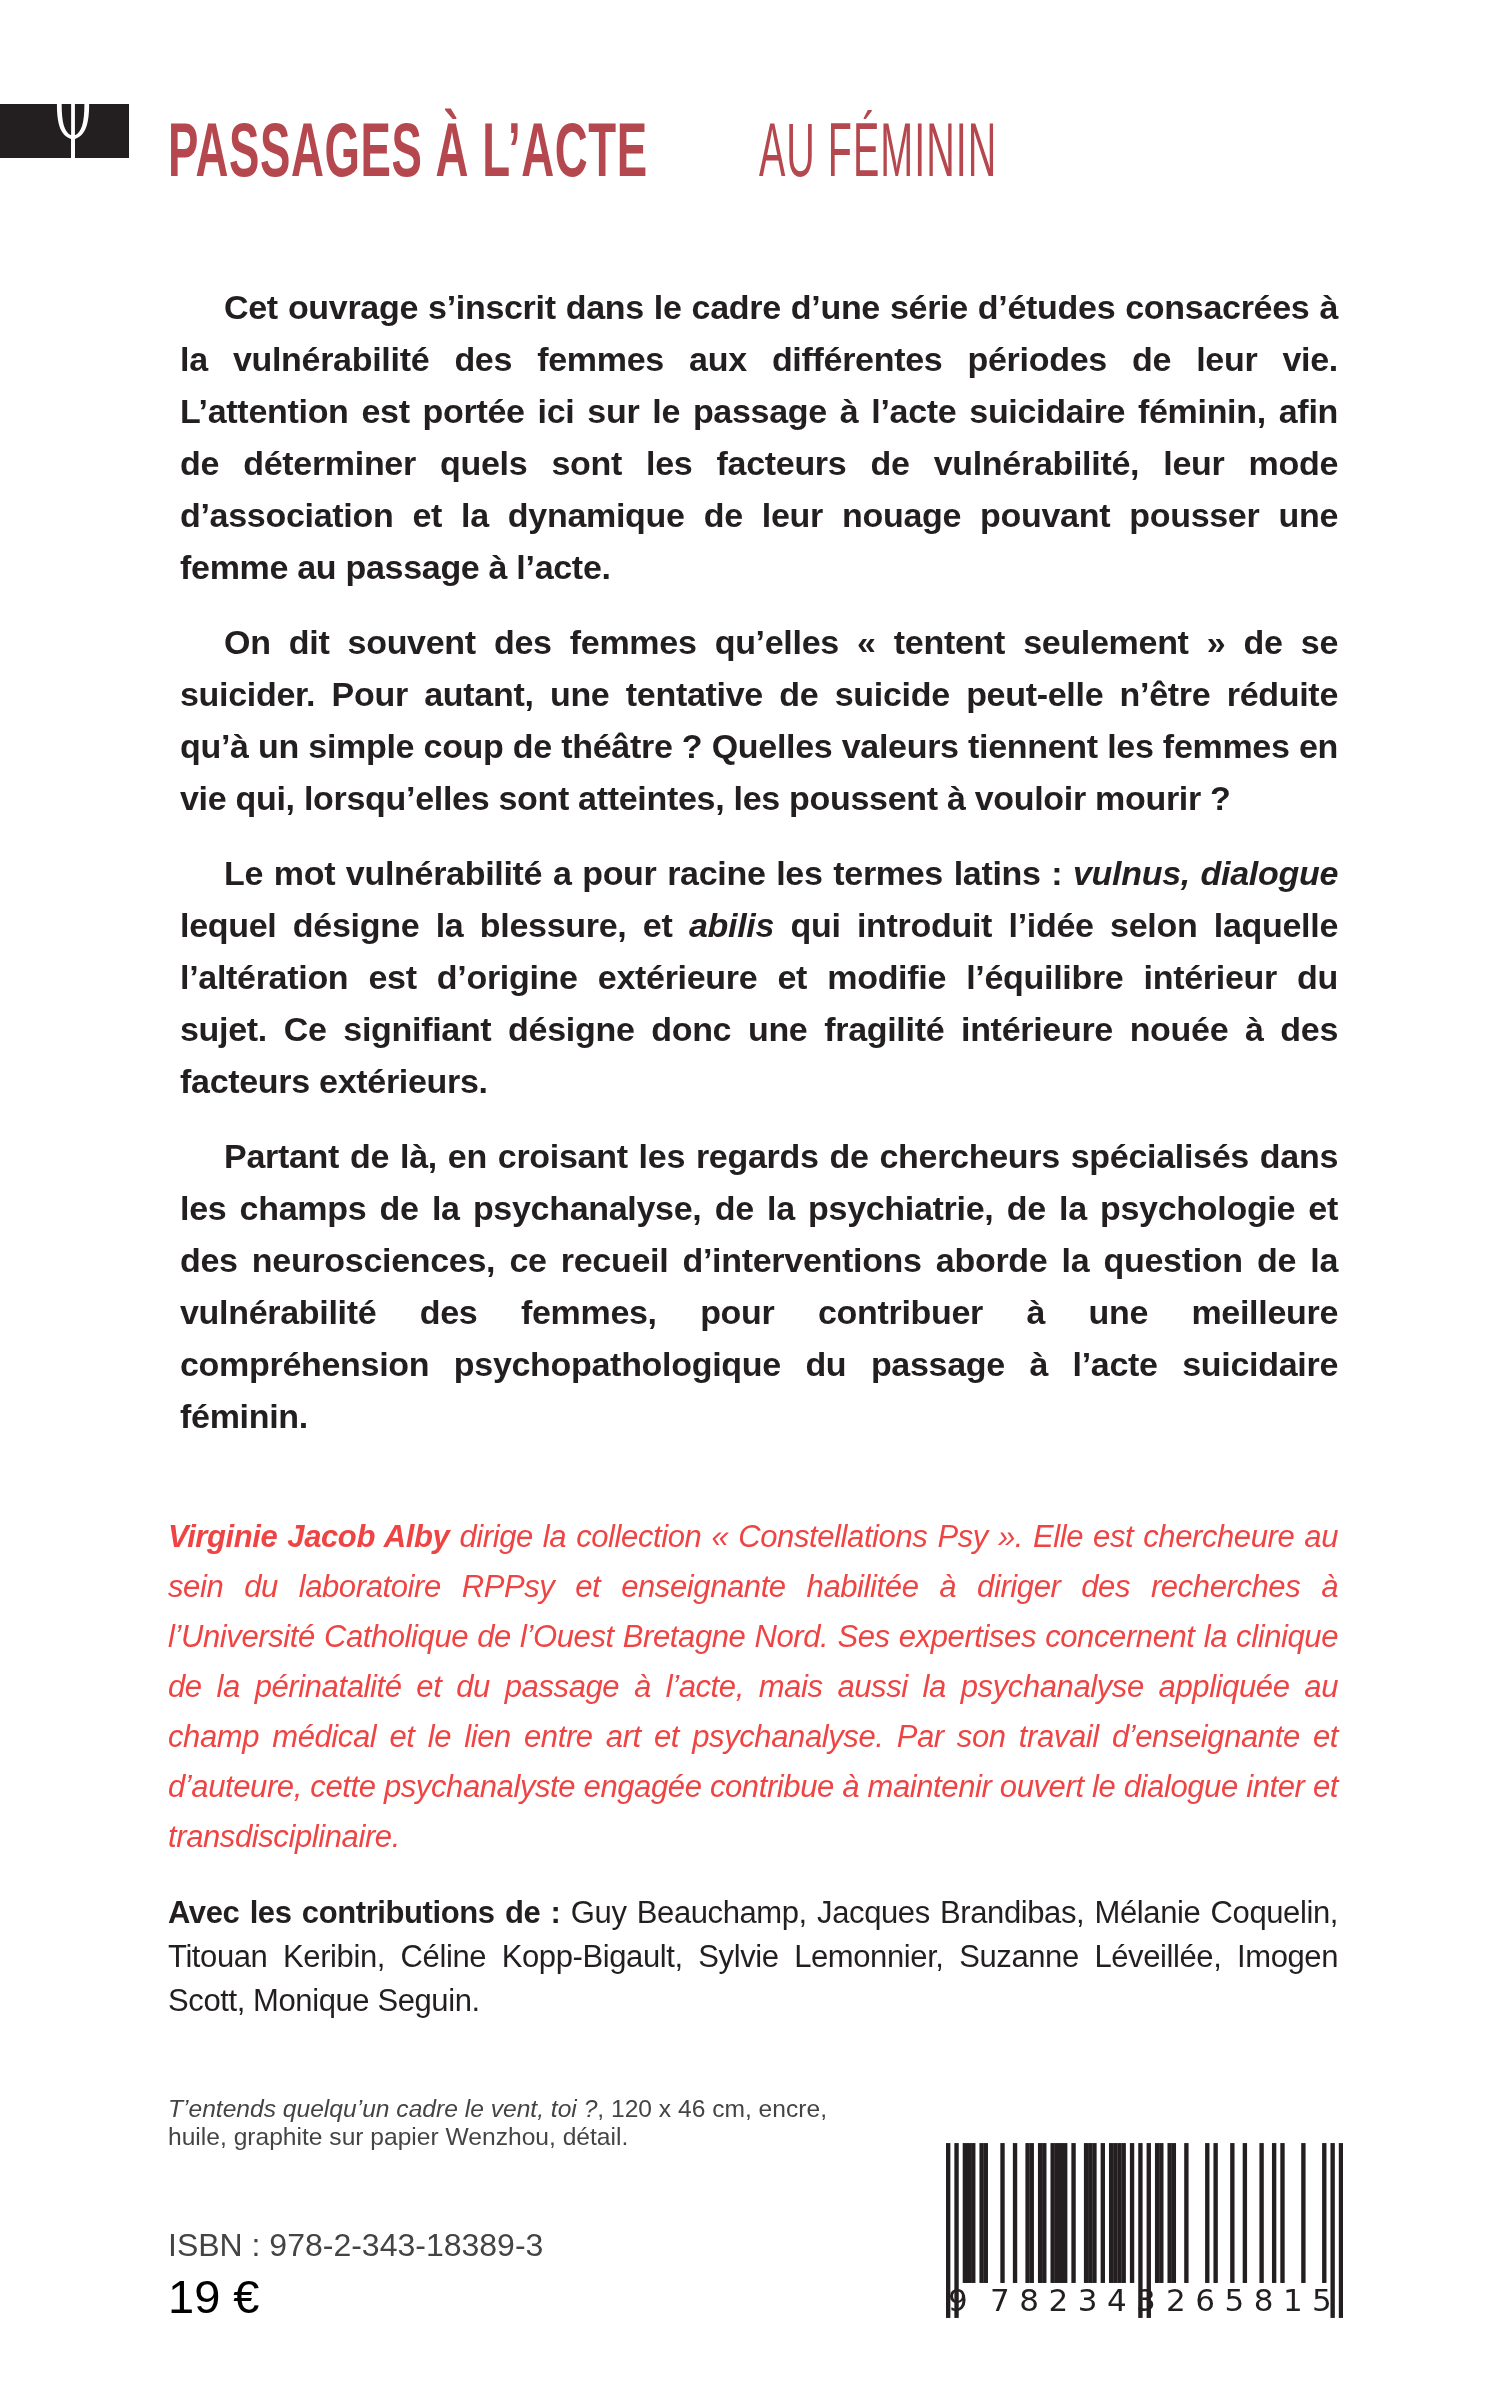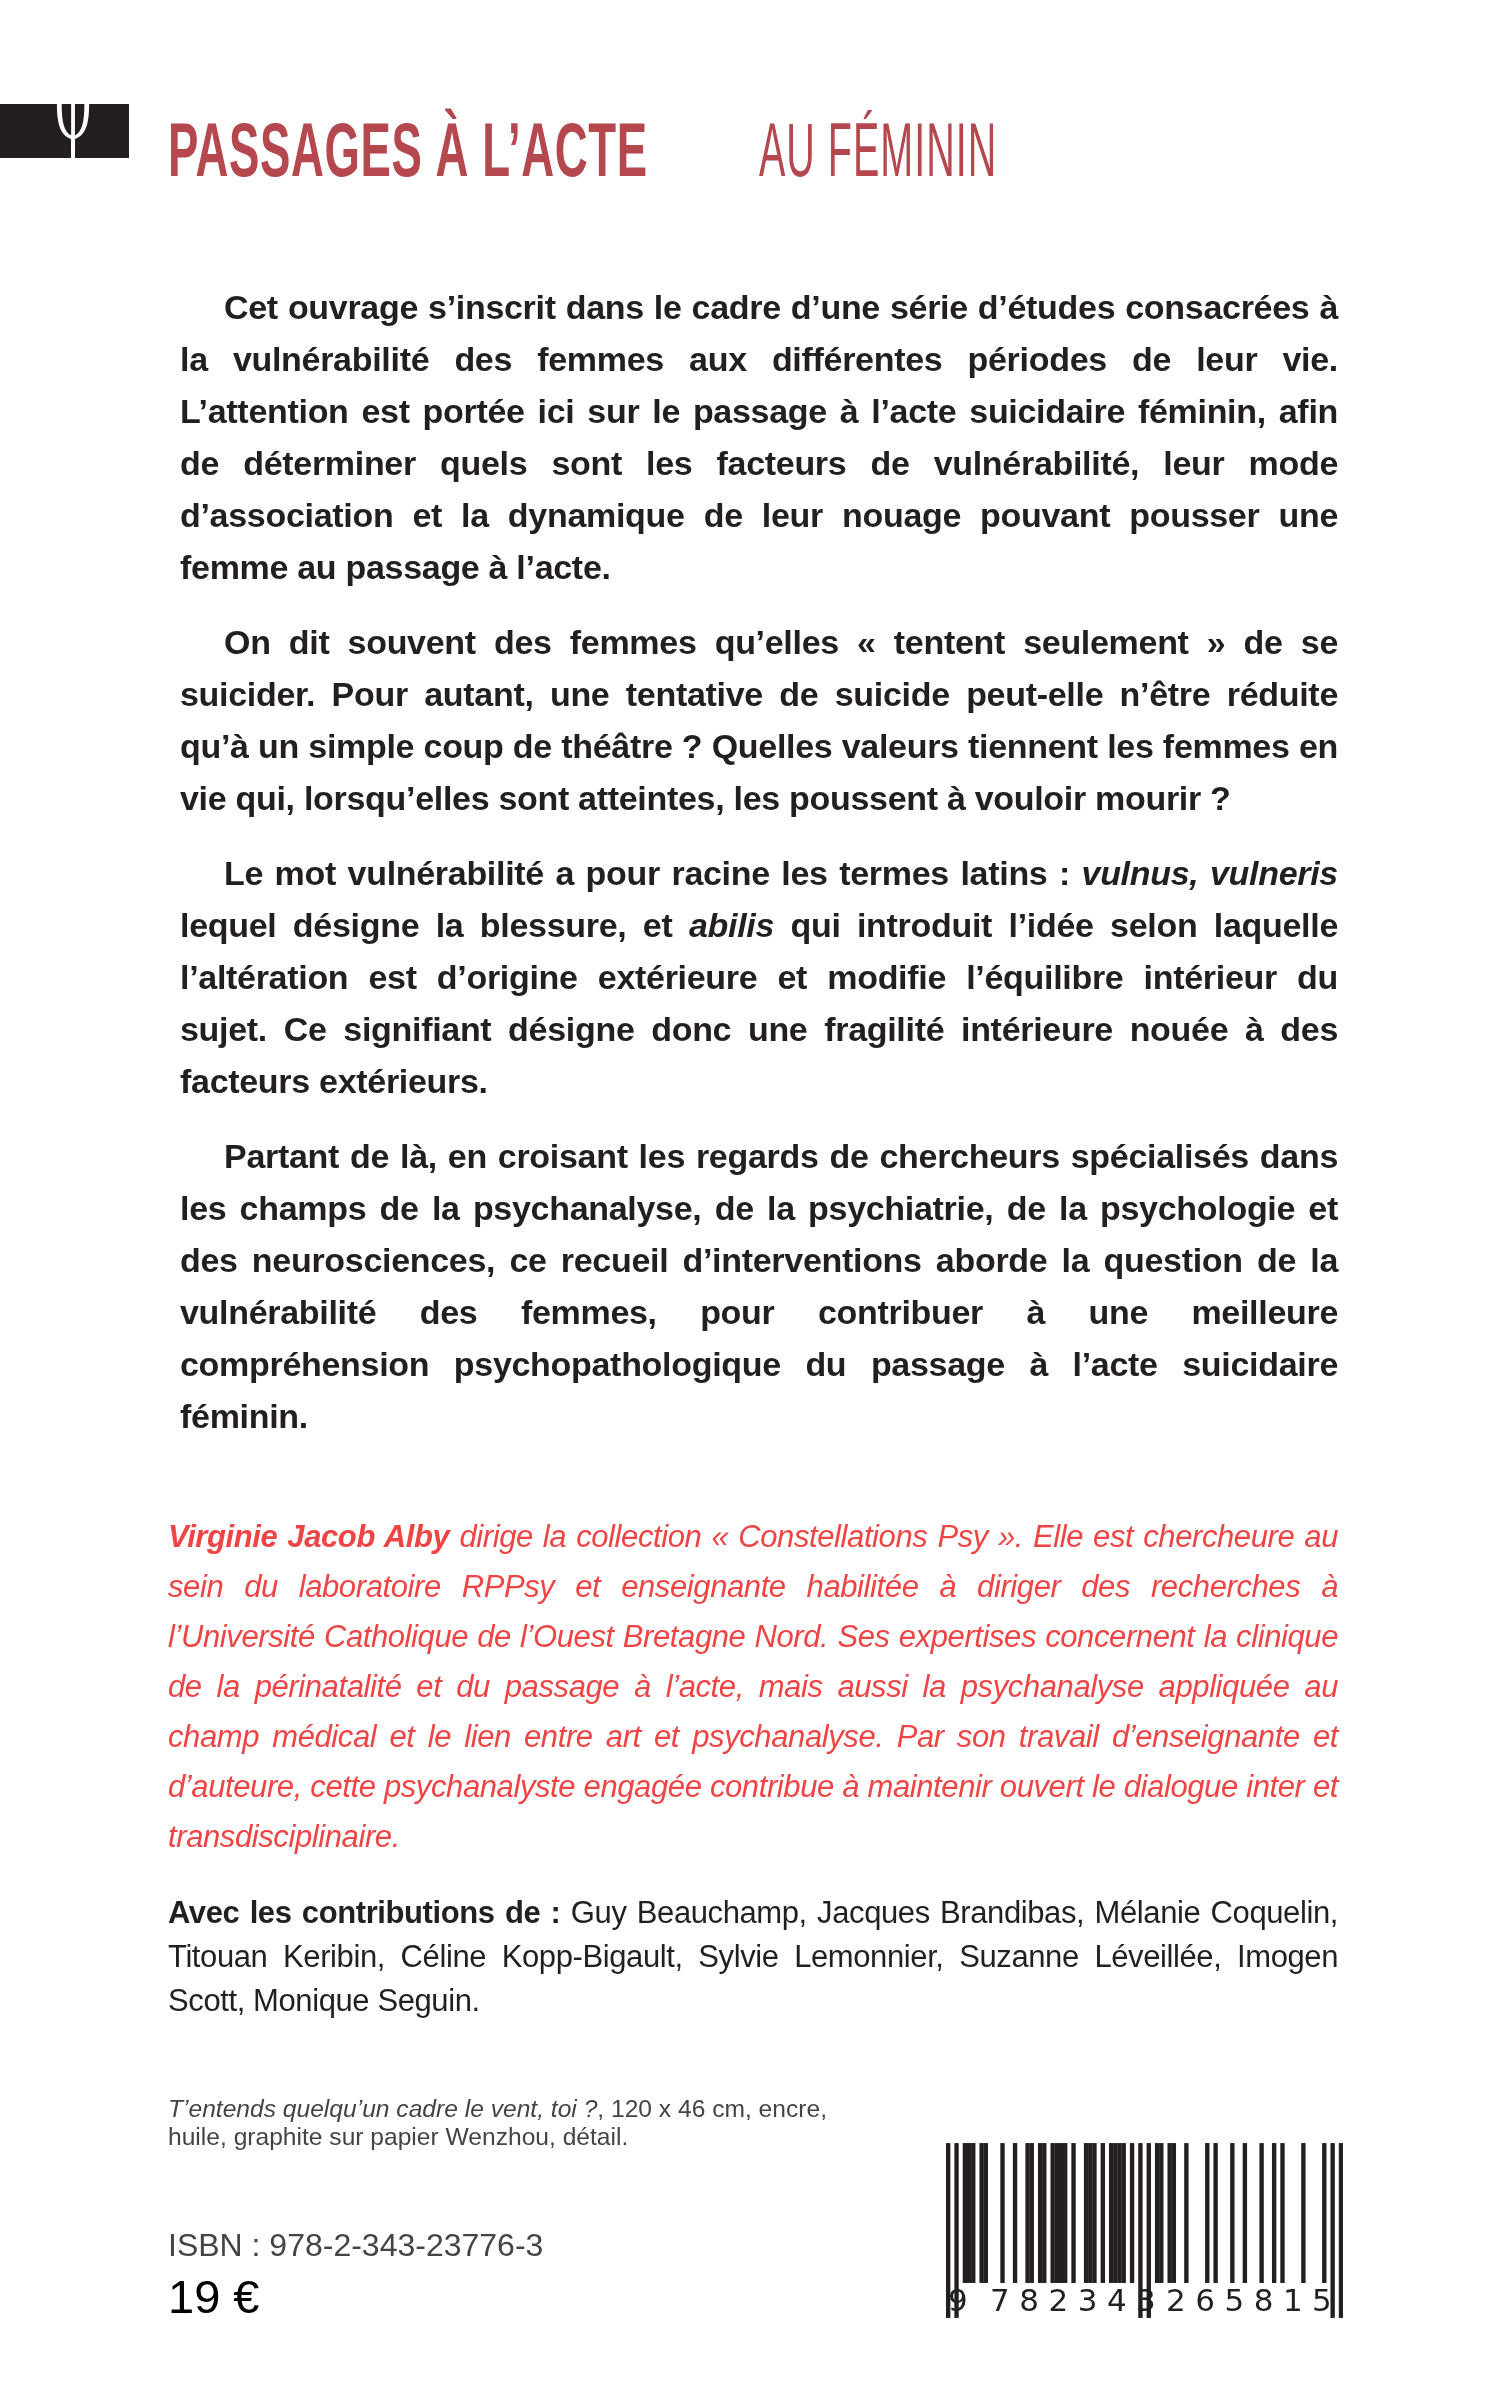--- a/index.html
+++ b/index.html
@@ -43,34 +43,34 @@
 </div>
 
 <div class="title">
   <span class="t-bold">PASSAGES À L’ACTE</span>
   <span class="t-light">AU FÉMININ</span>
 </div>
 
 <div class="body-text" style="top:281px;">
   <p><span>Cet ouvrage s’inscrit dans le cadre d’une série d’études consacrées à la vulnérabilité des femmes aux différentes périodes de leur vie. L’attention est portée ici sur le passage à l’acte suicidaire féminin, afin de déterminer quels sont les facteurs de vulnérabilité, leur mode d’association et la dynamique de leur nouage pouvant pousser une femme au passage à l’acte.</span></p>
   <p><span>On dit souvent des femmes qu’elles « tentent seulement » de se suicider. Pour autant, une tentative de suicide peut-elle n’être réduite qu’à un simple coup de théâtre ? Quelles valeurs tiennent les femmes en vie qui, lorsqu’elles sont atteintes, les poussent à vouloir mourir ?</span></p>
-  <p><span>Le mot vulnérabilité a pour racine les termes latins : </span><em>vulnus, vulneris</em><span> lequel désigne la blessure, et </span><em>abilis</em><span> qui introduit l’idée selon laquelle l’altération est d’origine extérieure et modifie l’équilibre intérieur du sujet. Ce signifiant désigne donc une fragilité intérieure nouée à des facteurs extérieurs.</span></p>
+  <p><span>Le mot vulnérabilité a pour racine les termes latins : </span><em>vulnus, dialogue</em><span> lequel désigne la blessure, et </span><em>abilis</em><span> qui introduit l’idée selon laquelle l’altération est d’origine extérieure et modifie l’équilibre intérieur du sujet. Ce signifiant désigne donc une fragilité intérieure nouée à des facteurs extérieurs.</span></p>
   <p><span>Partant de là, en croisant les regards de chercheurs spécialisés dans les champs de la psychanalyse, de la psychiatrie, de la psychologie et des neurosciences, ce recueil d’interventions aborde la question de la vulnérabilité des femmes, pour contribuer à une meilleure compréhension psychopathologique du passage à l’acte suicidaire féminin.</span></p>
 </div>
 
 <div class="bio"><span class="author">Virginie Jacob Alby</span><span> dirige la collection « Constellations Psy ». Elle est chercheure au sein du laboratoire RPPsy et enseignante habilitée à diriger des recherches à l’Université Catholique de l’Ouest Bretagne Nord. Ses expertises concernent la clinique de la périnatalité et du passage à l’acte, mais aussi la psychanalyse appliquée au champ médical et le lien entre art et psychanalyse. Par son travail d’enseignante et d’auteure, cette psychanalyste engagée contribue à maintenir ouvert le dialogue inter et transdisciplinaire.</span></div>
 
 <div class="contrib"><span class="lead">Avec les contributions de :</span><span> Guy Beauchamp, Jacques Brandibas, Mélanie Coquelin, Titouan Keribin, Céline Kopp-Bigault, Sylvie Lemonnier, Suzanne Léveillée, Imogen Scott, Monique Seguin.</span></div>
 
 <div class="credit">
   <div><em>T’entends quelqu’un cadre le vent, toi ?</em><span>, 120 x 46 cm, encre,</span></div>
   <div>huile, graphite sur papier Wenzhou, détail.</div>
 </div>
 
-<div class="isbn">ISBN : 978-2-343-23776-3</div>
+<div class="isbn">ISBN : 978-2-343-18389-3</div>
 <div class="price">19 €</div>
 
 <svg class="barcode" viewBox="0 0 420 185" id="barcode-svg">
     <rect x="0.00" y="0" width="4.62" height="185" fill="#231f20"></rect>
     <rect x="8.84" y="0" width="4.62" height="185" fill="#231f20"></rect>
     <rect x="17.68" y="0" width="4.62" height="148" fill="#231f20"></rect>
     <rect x="22.11" y="0" width="4.62" height="148" fill="#231f20"></rect>
     <rect x="26.53" y="0" width="4.62" height="148" fill="#231f20"></rect>
     <rect x="35.37" y="0" width="4.62" height="148" fill="#231f20"></rect>
     <rect x="39.79" y="0" width="4.62" height="148" fill="#231f20"></rect>

